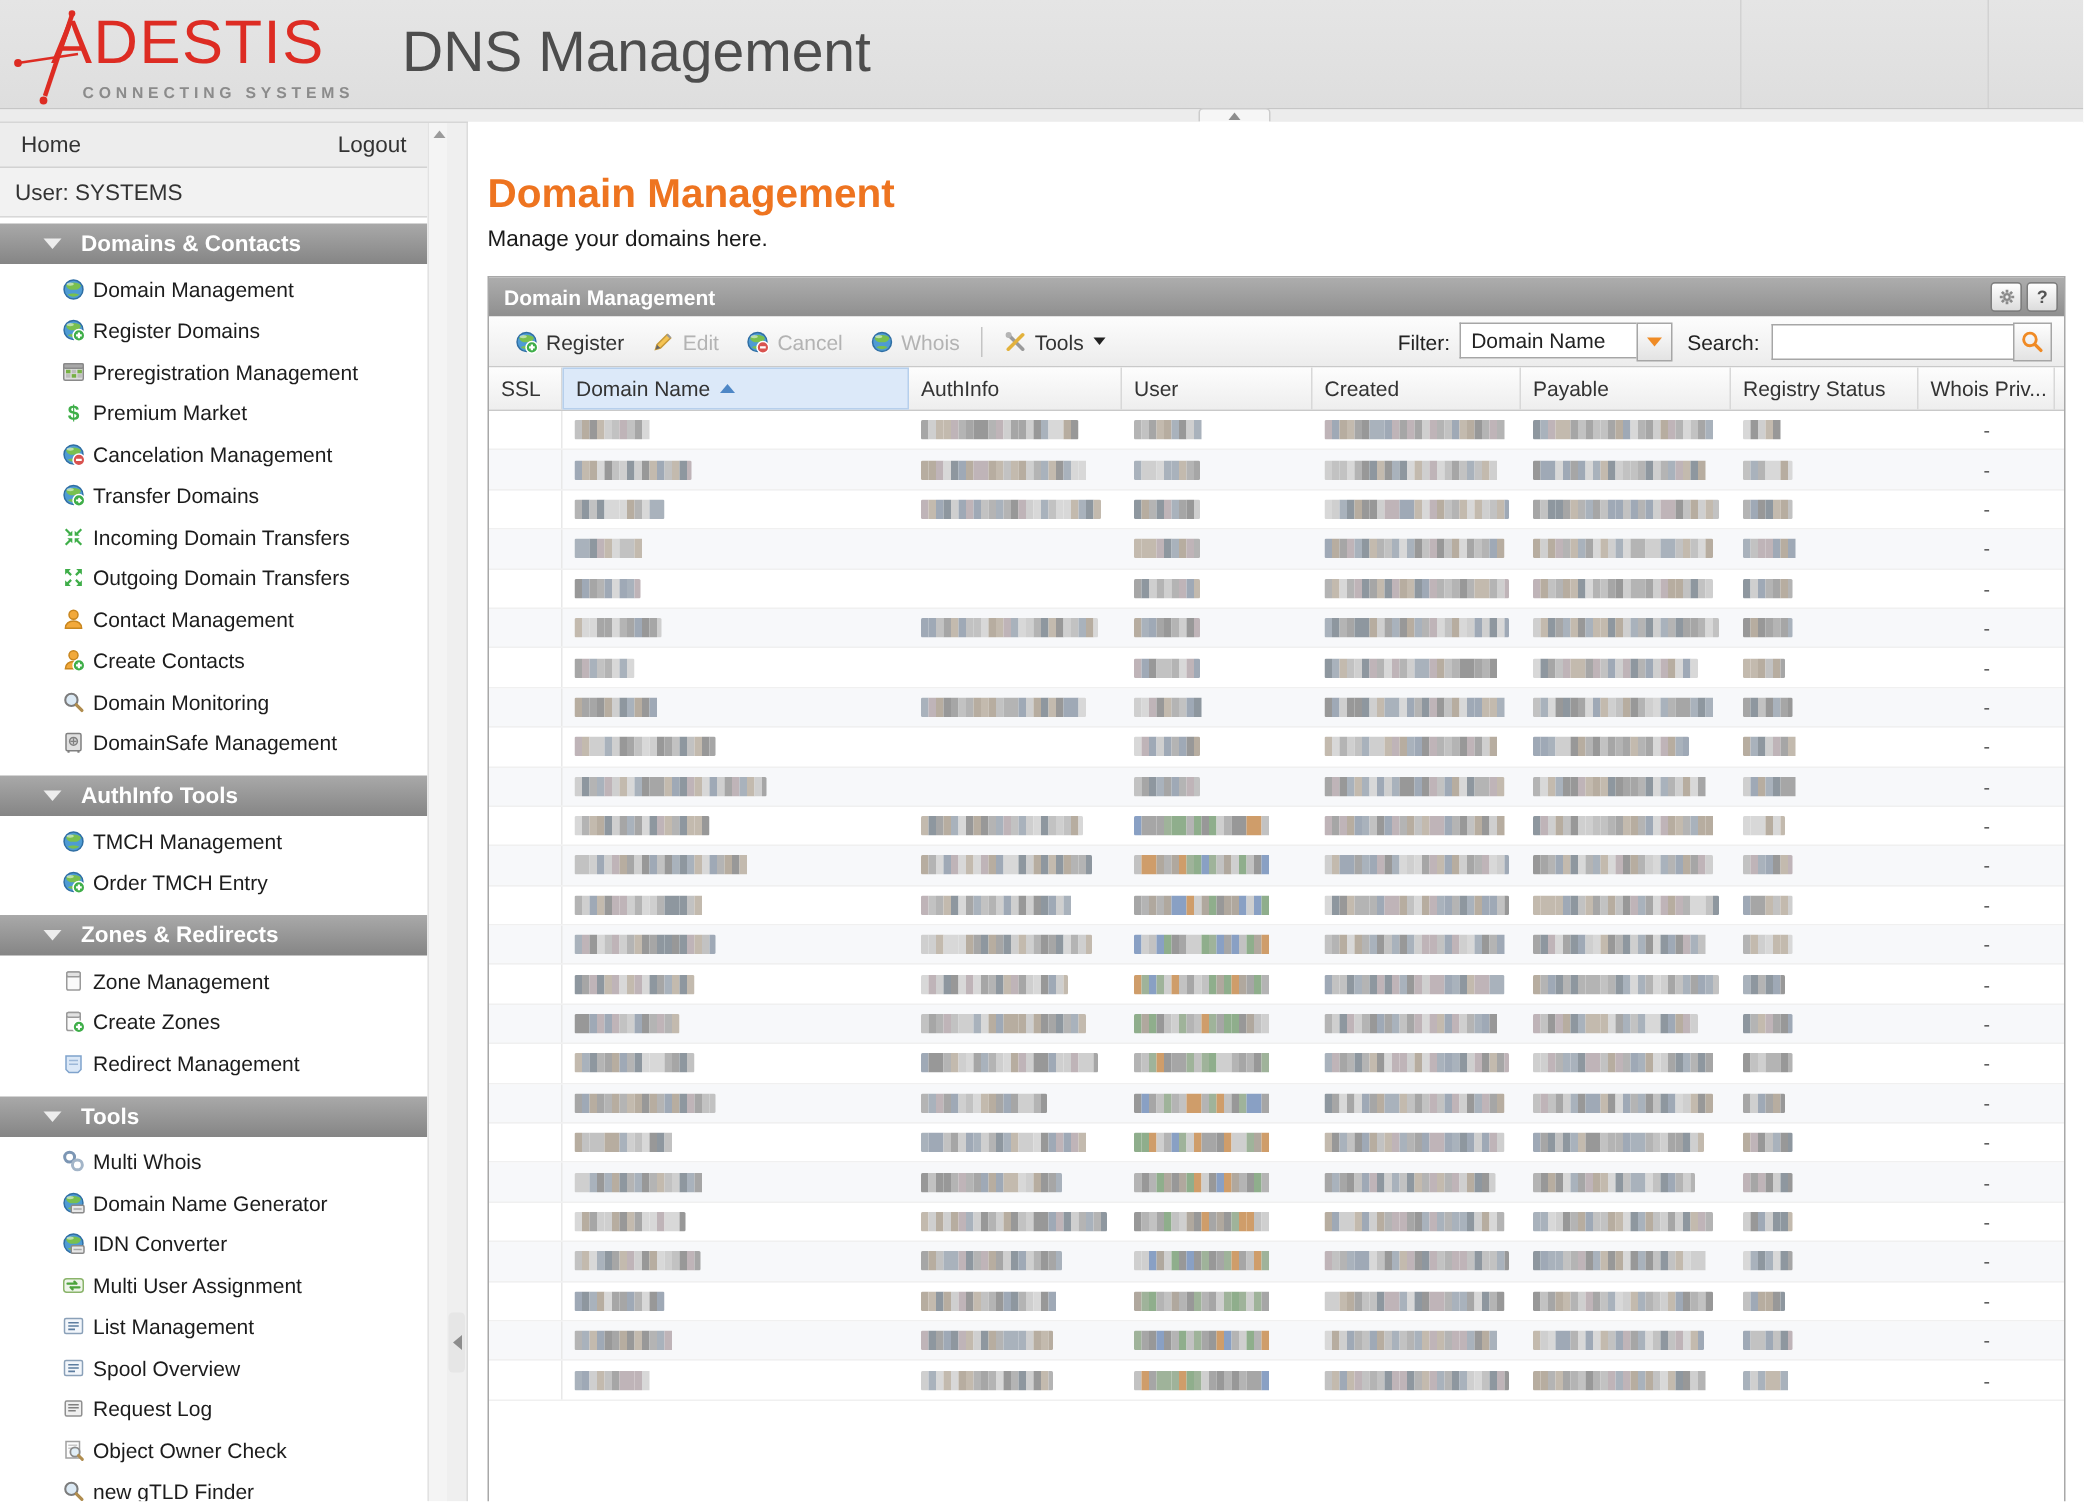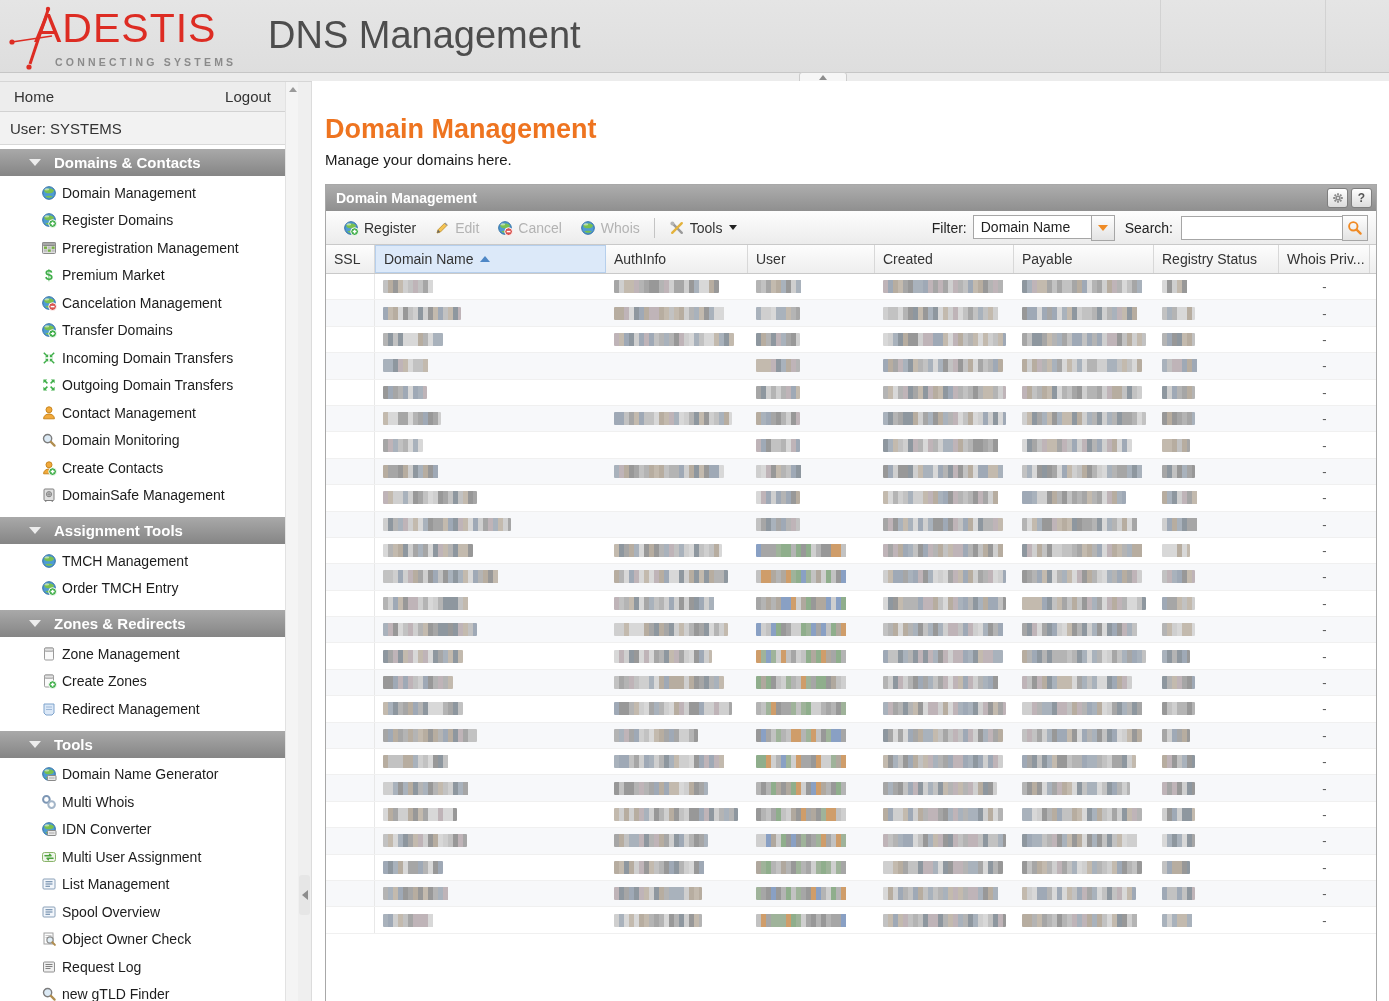--- a/index.html
+++ b/index.html
@@ -252,49 +252,49 @@
             </div>
             <div class="side-item">
               <svg width="16" height="16" viewBox="0 0 16 16">
                 <circle cx="8" cy="4.8" r="3" fill="#f2a93b" stroke="#c8861f"></circle>
                 <path d="M2.6 13.8c0-3 2.4-4.8 5.4-4.8s5.4 1.8 5.4 4.8z" fill="#f2a93b" stroke="#c8861f"></path>
               </svg>
               <span>Contact Management</span>
             </div>
             <div class="side-item">
               <svg width="16" height="16" viewBox="0 0 16 16">
-                <circle cx="6.6" cy="6.6" r="4.1" fill="#dceaf5" stroke="#7c7c7c" stroke-width="1.4"></circle>
-                <path d="M9.9 9.9l3.7 3.7" stroke="#b08d4f" stroke-width="2.2" stroke-linecap="round"></path>
-              </svg>
-              <span>Domain Monitoring</span>
-            </div>
-            <div class="side-item">
-              <svg width="16" height="16" viewBox="0 0 16 16">
                 <circle cx="8" cy="4.8" r="3" fill="#f2a93b" stroke="#c8861f"></circle>
                 <path d="M2.6 13.8c0-3 2.4-4.8 5.4-4.8s5.4 1.8 5.4 4.8z" fill="#f2a93b" stroke="#c8861f"></path>
                 <circle cx="11.6" cy="11.6" r="3.9" fill="#3fae49" stroke="#fff"></circle>
                 <path d="M11.6 9.7v3.8M9.7 11.6h3.8" stroke="#fff" stroke-width="1.5"></path>
               </svg>
               <span>Create Contacts</span>
+            </div>
+            <div class="side-item">
+              <svg width="16" height="16" viewBox="0 0 16 16">
+                <circle cx="6.6" cy="6.6" r="4.1" fill="#dceaf5" stroke="#7c7c7c" stroke-width="1.4"></circle>
+                <path d="M9.9 9.9l3.7 3.7" stroke="#b08d4f" stroke-width="2.2" stroke-linecap="round"></path>
+              </svg>
+              <span>Domain Monitoring</span>
             </div>
             <div class="side-item">
               <svg width="16" height="16" viewBox="0 0 16 16">
                 <rect x="3" y="2" width="10" height="11.5" rx="1" fill="#e0e0e0" stroke="#808080"></rect>
                 <circle cx="8" cy="7.2" r="2.6" fill="#cfcfcf" stroke="#808080"></circle>
                 <path d="M8 5.2v4M6 7.2h4" stroke="#808080" stroke-width="0.8"></path>
                 <path d="M4.7 13.5v1.3M11.3 13.5v1.3" stroke="#808080" stroke-width="1.4"></path>
               </svg>
               <span>DomainSafe Management</span>
             </div>
           </div>
         </div>
         <div class="sec">
           <div class="sec-head">
             <span class="sec-tri"></span>
-            <span>Assignment Tools</span>
+            <span>AuthInfo Tools</span>
           </div>
           <div class="sec-items">
             <div class="side-item">
               <svg width="16" height="16" viewBox="0 0 16 16">
                 <circle cx="8" cy="8" r="6.3" fill="#4e9bd4"></circle>
                 <path d="M3 5.2c2-2.4 8-2.4 10 0-1 2.8-2.4 3-5 3s-4-.2-5-3z" fill="#79c04f"></path>
                 <path d="M4.2 11.4c2 1.8 5.6 1.8 7.6 0-1.8-1-5.8-1-7.6 0z" fill="#79c04f"></path>
                 <circle cx="8" cy="8" r="6.3" fill="none" stroke="#2f6ea3"></circle>
                 <ellipse cx="5.8" cy="4.4" rx="2.4" ry="1.1" fill="rgba(255,255,255,0.5)"></ellipse>
               </svg>
@@ -346,36 +346,36 @@
           </div>
         </div>
         <div class="sec">
           <div class="sec-head">
             <span class="sec-tri"></span>
             <span>Tools</span>
           </div>
           <div class="sec-items">
             <div class="side-item">
               <svg width="16" height="16" viewBox="0 0 16 16">
+                <circle cx="5.4" cy="5.4" r="3.3" fill="none" stroke="#7c96b4" stroke-width="2"></circle>
+                <circle cx="10.6" cy="10.6" r="3.3" fill="none" stroke="#a3b5c8" stroke-width="2"></circle>
+              </svg>
+              <span>Multi Whois</span>
+            </div>
+            <div class="side-item">
+              <svg width="16" height="16" viewBox="0 0 16 16">
                 <circle cx="8" cy="8" r="6.3" fill="#4e9bd4"></circle>
                 <path d="M3 5.2c2-2.4 8-2.4 10 0-1 2.8-2.4 3-5 3s-4-.2-5-3z" fill="#79c04f"></path>
                 <path d="M4.2 11.4c2 1.8 5.6 1.8 7.6 0-1.8-1-5.8-1-7.6 0z" fill="#79c04f"></path>
                 <circle cx="8" cy="8" r="6.3" fill="none" stroke="#2f6ea3"></circle>
                 <ellipse cx="5.8" cy="4.4" rx="2.4" ry="1.1" fill="rgba(255,255,255,0.5)"></ellipse>
                 <rect x="6.5" y="9.5" width="8.5" height="5" rx="0.8" fill="#e8e8e8" stroke="#8a8a8a"></rect>
                 <path d="M8 12h5.5" stroke="#aaa"></path>
               </svg>
               <span>Domain Name Generator</span>
-            </div>
-            <div class="side-item">
-              <svg width="16" height="16" viewBox="0 0 16 16">
-                <circle cx="5.4" cy="5.4" r="3.3" fill="none" stroke="#7c96b4" stroke-width="2"></circle>
-                <circle cx="10.6" cy="10.6" r="3.3" fill="none" stroke="#a3b5c8" stroke-width="2"></circle>
-              </svg>
-              <span>Multi Whois</span>
             </div>
             <div class="side-item">
               <svg width="16" height="16" viewBox="0 0 16 16">
                 <circle cx="8" cy="8" r="6.3" fill="#4e9bd4"></circle>
                 <path d="M3 5.2c2-2.4 8-2.4 10 0-1 2.8-2.4 3-5 3s-4-.2-5-3z" fill="#79c04f"></path>
                 <path d="M4.2 11.4c2 1.8 5.6 1.8 7.6 0-1.8-1-5.8-1-7.6 0z" fill="#79c04f"></path>
                 <circle cx="8" cy="8" r="6.3" fill="none" stroke="#2f6ea3"></circle>
                 <ellipse cx="5.8" cy="4.4" rx="2.4" ry="1.1" fill="rgba(255,255,255,0.5)"></ellipse>
                 <rect x="6.5" y="9.5" width="8.5" height="5" rx="0.8" fill="#e8e8e8" stroke="#8a8a8a"></rect>
                 <path d="M8 12h5.5" stroke="#aaa"></path>
@@ -398,33 +398,33 @@
             </div>
             <div class="side-item">
               <svg width="16" height="16" viewBox="0 0 16 16">
                 <rect x="2" y="3" width="12" height="10" rx="1" fill="#f2f6fb" stroke="#8aa0b8"></rect>
                 <path d="M4.5 5.8h7M4.5 8h7M4.5 10.2h4.5" stroke="#5c7da0" stroke-width="1.1"></path>
               </svg>
               <span>Spool Overview</span>
             </div>
             <div class="side-item">
               <svg width="16" height="16" viewBox="0 0 16 16">
+                <rect x="2.5" y="3" width="11" height="10" rx="1" fill="#efefef" stroke="#909090"></rect>
+                <path d="M4.5 5.5h7M4.5 7.5h7M4.5 9.5h5" stroke="#808080" stroke-width="1.1"></path>
+              </svg>
+              <span>Request Log</span>
+            </div>
+            <div class="side-item">
+              <svg width="16" height="16" viewBox="0 0 16 16">
                 <rect x="3" y="2" width="9" height="11" fill="#fdfdfd" stroke="#a0a0a0"></rect>
                 <path d="M4.5 4.5h6M4.5 6.5h6" stroke="#c8c8c8"></path>
                 <circle cx="9" cy="9" r="3.1" fill="rgba(220,235,245,0.85)" stroke="#8a8a8a" stroke-width="1.2"></circle>
                 <path d="M11.3 11.3l2.6 2.6" stroke="#b08d4f" stroke-width="2" stroke-linecap="round"></path>
               </svg>
               <span>Object Owner Check</span>
-            </div>
-            <div class="side-item">
-              <svg width="16" height="16" viewBox="0 0 16 16">
-                <rect x="2.5" y="3" width="11" height="10" rx="1" fill="#efefef" stroke="#909090"></rect>
-                <path d="M4.5 5.5h7M4.5 7.5h7M4.5 9.5h5" stroke="#808080" stroke-width="1.1"></path>
-              </svg>
-              <span>Request Log</span>
             </div>
             <div class="side-item">
               <svg width="16" height="16" viewBox="0 0 16 16">
                 <circle cx="6.6" cy="6.6" r="4.1" fill="#dceaf5" stroke="#7c7c7c" stroke-width="1.4"></circle>
                 <path d="M9.9 9.9l3.7 3.7" stroke="#b08d4f" stroke-width="2.2" stroke-linecap="round"></path>
               </svg>
               <span>new gTLD Finder</span>
             </div>
           </div>
         </div>

